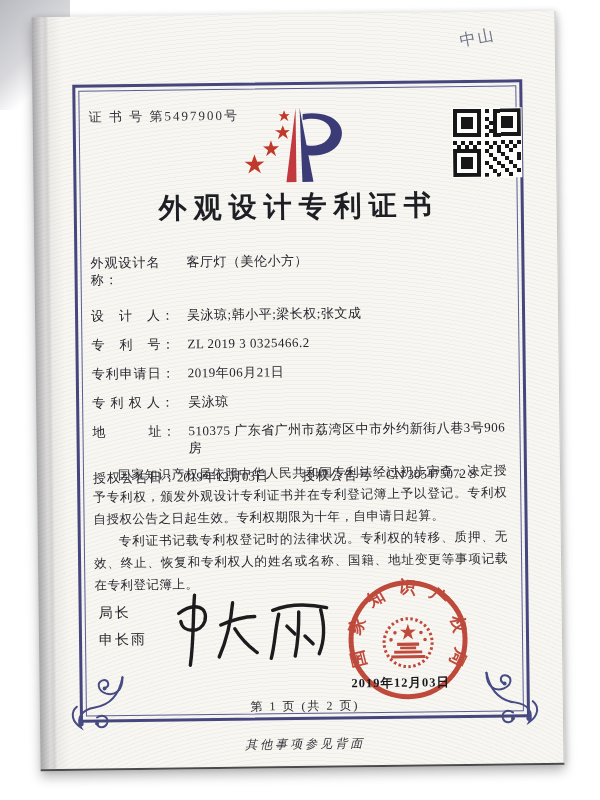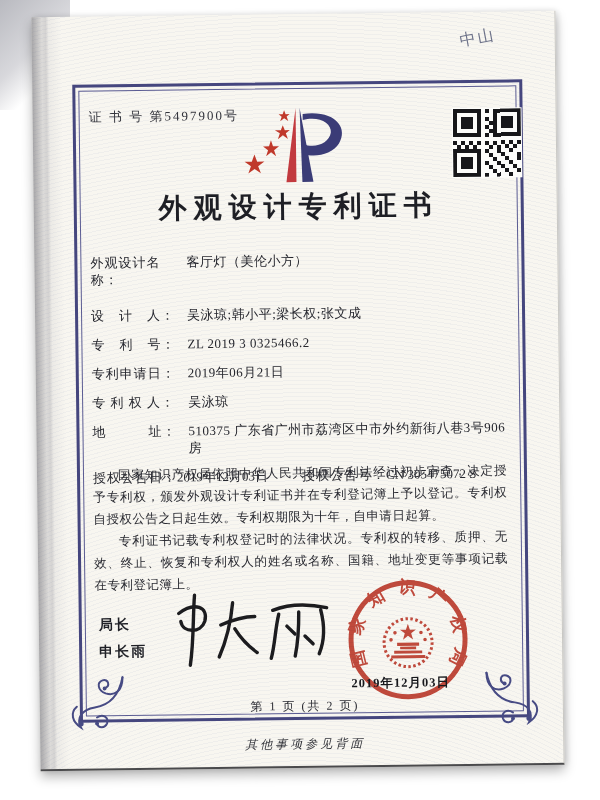--- a/index.html
+++ b/index.html
@@ -63,21 +63,21 @@
   .grant-row { display:flex; font-size:13px; color:#26272e; line-height:17px; margin-top:3px; }
   .grant-pair { display:flex; }
   .grant-pair + .grant-pair { margin-left:34px; }
   .grant-pair .field-label { flex:0 0 auto; }
 
   .paragraphs { position:absolute; left:56px; top:448px; width:414px; }
   .para {
     font-size:12.5px; color:#2a2b32; line-height:22px;
     text-align:justify; text-indent:2em; letter-spacing:0.5px;
   }
-  .director { position:absolute; left:60px; top:600px; font-size:14px; color:#1f2026;font-weight:bold; }
+  .director { position:absolute; left:60px; top:588px; font-size:14px; color:#1f2026; }
   .director div { margin-bottom:9px; letter-spacing:2px; }
   .signature { position:absolute; left:122px; top:566px; width:180px; height:100px; }
   .seal { position:absolute; left:306px; top:564px; width:126px; height:126px; mix-blend-mode:multiply; }
   .seal-date {
     position:absolute; left:312px; top:662px; width:140px;
     font-size:12.5px; font-weight:bold; color:#17181c; letter-spacing:1px;
   }
   .page-footer {
     position:absolute; left:40px; top:684px; width:450px; text-align:center;
     font-size:12px; color:#2a2b32; letter-spacing:2px;

